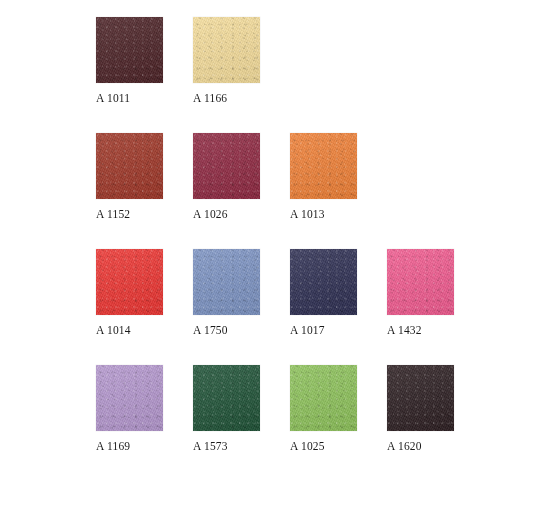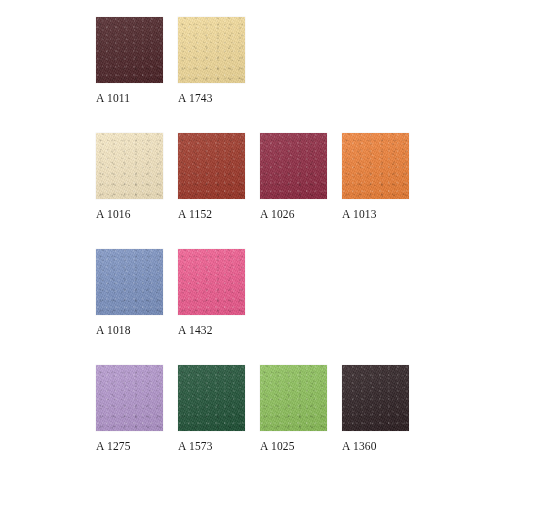--- a/index.html
+++ b/index.html
@@ -21,21 +21,21 @@
     background: #ffffff;
   }
   .swatch-grid {
     position: absolute;
     left: 96px;
     top: 17px;
     width: 332px;
   }
   .swatch-row {
     display: flex;
-    gap: 15px;
+    gap: 30px;
     margin-bottom: 28px;
   }
   .swatch-cell {
     width: 67px;
   }
   .swatch-chip {
     width: 67px;
     height: 66px;
     position: relative;
     overflow: hidden;
@@ -81,63 +81,67 @@
 
 <div id="swatch-page">
   <div class="swatch-grid">
       <div class="swatch-row">
         <div class="swatch-cell">
           <div class="swatch-chip" style="background-color: rgb(74, 32, 36);"></div>
           <div class="swatch-label">A 1011</div>
         </div>
         <div class="swatch-cell">
           <div class="swatch-chip" style="background-color: rgb(244, 220, 154);"></div>
-          <div class="swatch-label">A 1743</div>
+          <div class="swatch-label">A 1166</div>
         </div>
       </div>
       <div class="swatch-row">
-        <div class="swatch-cell">
-          <div class="swatch-chip" style="background-color: rgb(246, 231, 194);"></div>
-          <div class="swatch-label">A 1016</div>
-        </div>
         <div class="swatch-cell">
           <div class="swatch-chip" style="background-color: rgb(158, 53, 38);"></div>
           <div class="swatch-label">A 1152</div>
         </div>
         <div class="swatch-cell">
           <div class="swatch-chip" style="background-color: rgb(142, 39, 64);"></div>
           <div class="swatch-label">A 1026</div>
         </div>
         <div class="swatch-cell">
           <div class="swatch-chip" style="background-color: rgb(239, 127, 53);"></div>
           <div class="swatch-label">A 1013</div>
         </div>
       </div>
       <div class="swatch-row">
         <div class="swatch-cell">
+          <div class="swatch-chip" style="background-color: rgb(236, 51, 48);"></div>
+          <div class="swatch-label">A 1014</div>
+        </div>
+        <div class="swatch-cell">
           <div class="swatch-chip" style="background-color: rgb(123, 146, 194);"></div>
-          <div class="swatch-label">A 1018</div>
+          <div class="swatch-label">A 1750</div>
+        </div>
+        <div class="swatch-cell">
+          <div class="swatch-chip" style="background-color: rgb(44, 45, 81);"></div>
+          <div class="swatch-label">A 1017</div>
         </div>
         <div class="swatch-cell">
           <div class="swatch-chip" style="background-color: rgb(240, 89, 142);"></div>
           <div class="swatch-label">A 1432</div>
         </div>
       </div>
       <div class="swatch-row">
         <div class="swatch-cell">
           <div class="swatch-chip" style="background-color: rgb(179, 150, 205);"></div>
-          <div class="swatch-label">A 1275</div>
+          <div class="swatch-label">A 1169</div>
         </div>
         <div class="swatch-cell">
           <div class="swatch-chip" style="background-color: rgb(29, 81, 53);"></div>
           <div class="swatch-label">A 1573</div>
         </div>
         <div class="swatch-cell">
           <div class="swatch-chip" style="background-color: rgb(140, 193, 89);"></div>
           <div class="swatch-label">A 1025</div>
         </div>
         <div class="swatch-cell">
           <div class="swatch-chip" style="background-color: rgb(43, 29, 32);"></div>
-          <div class="swatch-label">A 1360</div>
+          <div class="swatch-label">A 1620</div>
         </div>
       </div>
     </div>
 </div>
 
 </body></html>

